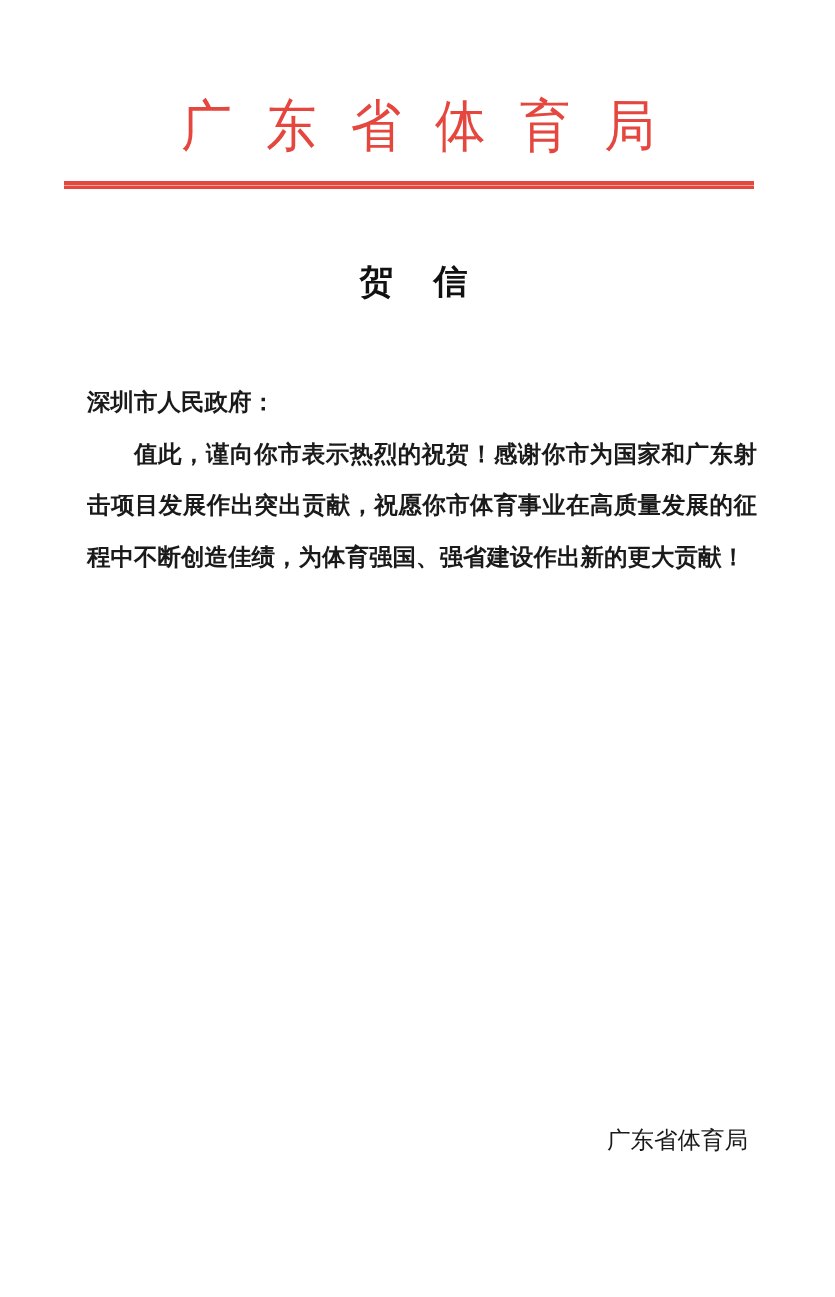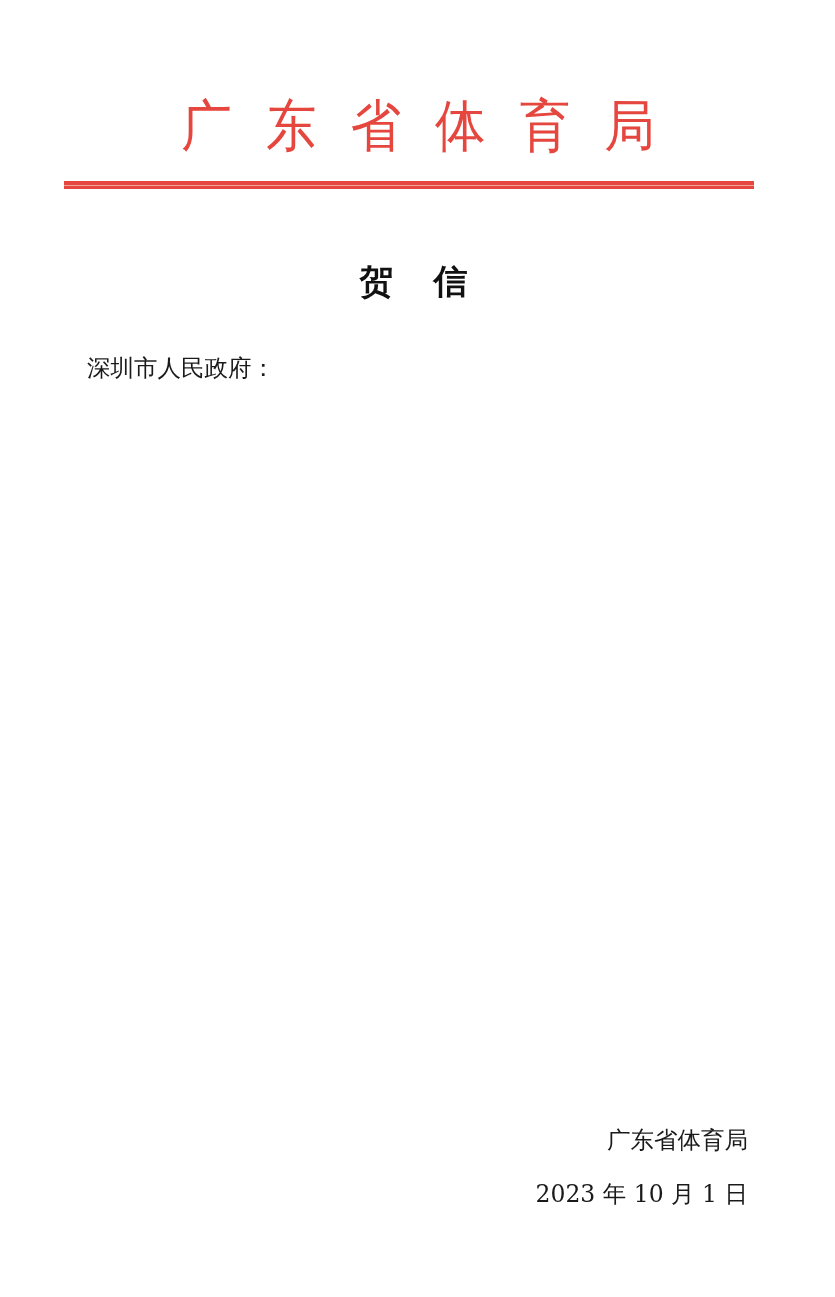--- a/index.html
+++ b/index.html
@@ -61,26 +61,27 @@
       font-size: 34px;
       letter-spacing: 40px;
       padding-left: 32px;
       box-sizing: border-box;
       line-height: 50px;
       color: #111;
     }
     .body-text {
       position: absolute;
       left: 87px;
-      top: 343px;
+      top: 377px;
       width: 670px;
       font-size: 23.5px;
       line-height: 51.5px;
       text-align: justify;
       text-align-last: left;
+      font-weight: bold;
     }
     .salutation {
       display: block;
     }
     .para {
       display: block;
       text-indent: 2em;
       text-align: justify;
     }
     .signature {
@@ -101,18 +102,18 @@
 <div class="letterhead">
   <span class="letterhead-title">广东省体育局</span>
 </div>
 
 <div class="red-rule"></div>
 
 <div class="doc-heading">贺信</div>
 
 <div class="body-text">
   <span class="salutation">深圳市人民政府：</span>
+  <span class="para">值此，谨向你市表示热烈的祝贺！感谢你市为国家和广东射击项目发展作出突出贡献，祝愿你市体育事业在高质量发展的征程中不断创造佳绩，为体育强国、强省建设作出新的更大贡献！</span>
 </div>
 
 <div class="signature">
   <div>广东省体育局</div>
-  <div>2023 年 10 月 1 日</div>
 </div>
 
 </body></html>

